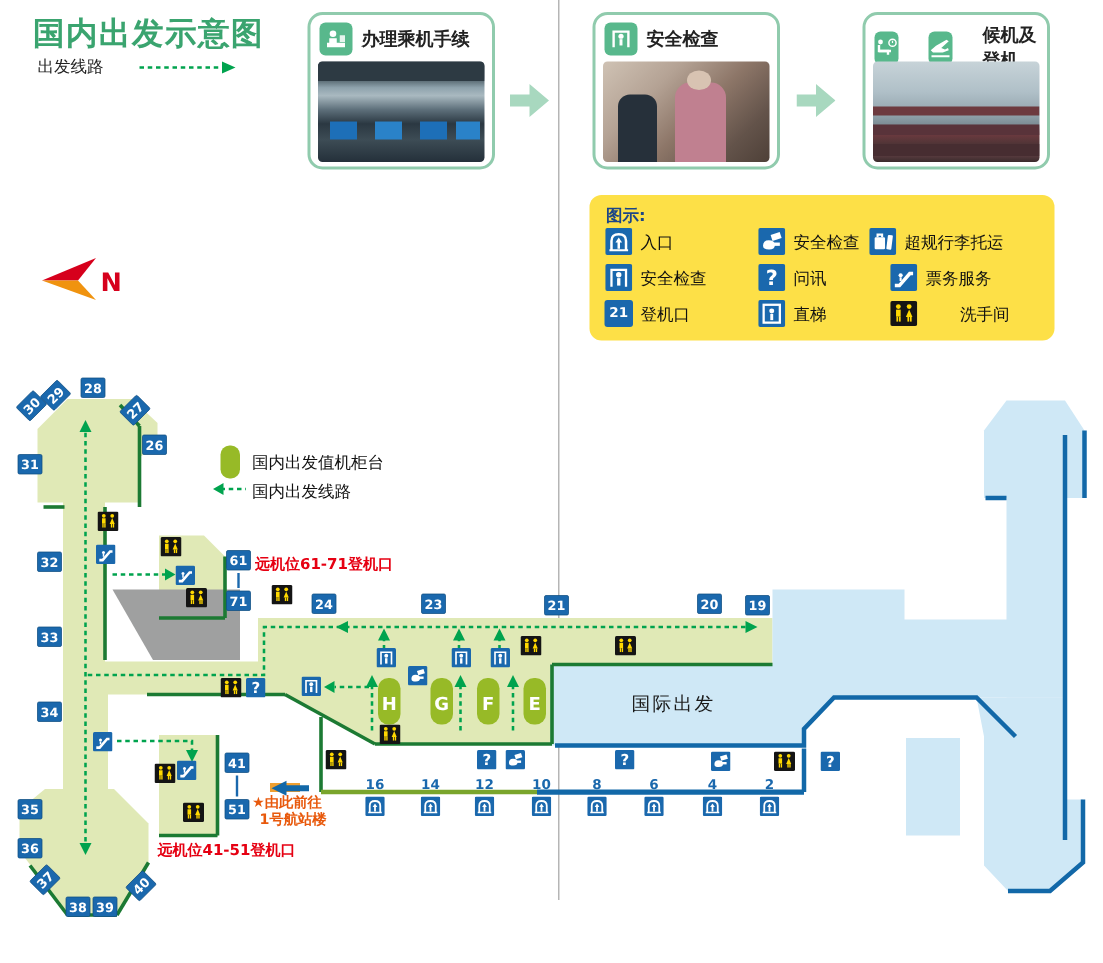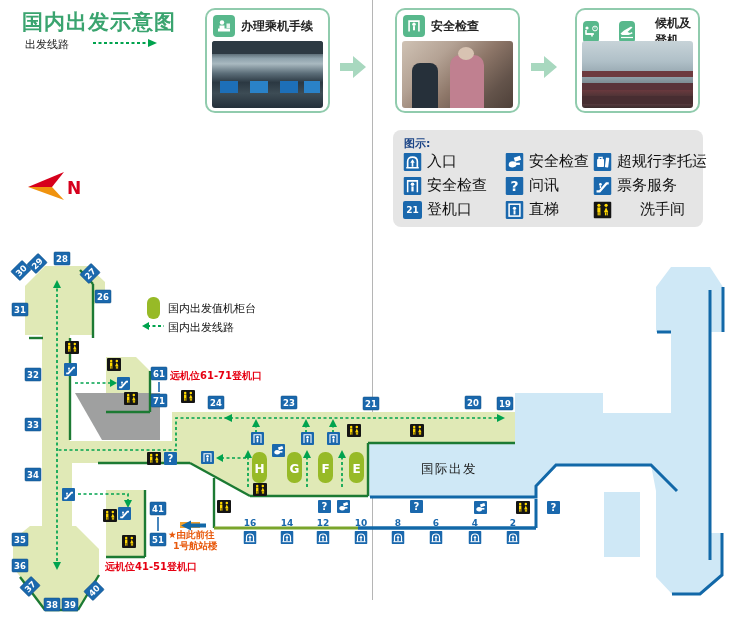--- a/index.html
+++ b/index.html
@@ -1,38 +1,38 @@
 <!DOCTYPE html>
 <html><head>
 <meta charset="utf-8">
 <style>
   html,body{margin:0;padding:0;background:#fff;}
   #stage{position:relative;width:735px;height:642px;background:#fff;overflow:hidden;
          font-family:"DejaVu Sans","Liberation Sans",sans-serif;}
   .abs{position:absolute;}
   
   #page-title{left:22px;top:8px;font-size:21px;font-weight:bold;color:#3aa46f;letter-spacing:1px;}
-  #route-line{left:25px;top:37px;font-size:11px;color:#222;display:flex;align-items:flex-start;gap:22px;}
+  #route-line{left:25px;top:37px;font-size:11px;color:#222;display:flex;align-items:center;gap:22px;}
   
   .step-card{top:8px;width:125px;height:105px;background:#fff;border:2px solid #90cbad;border-radius:10px;box-sizing:border-box;}
   .step-head{position:absolute;left:6px;top:5px;display:flex;align-items:center;gap:6px;}
   .step-ic{width:22px;height:22px;background:#58b88c;border-radius:4px;display:inline-flex;align-items:center;justify-content:center;}
   .step-label{font-size:12px;font-weight:bold;color:#222;}
   .photo{position:absolute;left:5px;top:31px;width:111px;height:67px;border-radius:3px;overflow:hidden;}
   .ph-deco{position:absolute;}
   .photo1{background:linear-gradient(180deg,#323f47 0%,#46565f 16%,#8ea2ac 26%,#a9b9c0 34%,#5d6f7a 48%,#2b3842 62%,#3d4c55 78%,#24303a 100%);}
   .photo2{background:linear-gradient(135deg,#cfc2b4 0%,#b4a294 30%,#8d7668 55%,#63534a 80%,#4e4038 100%);}
   .photo3{background:linear-gradient(180deg,#c7d3d8 0%,#b0c0c8 30%,#93a4ad 52%,#7e8e96 62%,#6d3a3f 72%,#4a3335 84%,#5b3c40 93%,#3a2b2c 100%);}
   .step-arrow{top:55px;width:26px;height:24px;}
   
-  #legend-box{left:393px;top:130px;width:310px;height:97px;background:#e5e5e5;border-radius:8px;}
+  #legend-box{left:393px;top:130px;width:310px;height:97px;background:#fde047;border-radius:8px;}
   #legend-title{position:absolute;left:11px;top:6px;font-size:11px;font-weight:bold;color:#1c4587;}
   .lg-item{position:absolute;display:flex;align-items:center;gap:5px;}
   .lg-ic{width:19px;height:18px;flex:0 0 auto;}
-  .lg-label{font-size:15px;color:#111;white-space:nowrap;text-align:center;}
+  .lg-label{font-size:11px;color:#111;white-space:nowrap;text-align:center;}
   .gate-badge-ic{width:19px;height:18px;background:#1a68ad;color:#fff;font-size:9px;font-weight:bold;
                  display:inline-flex;align-items:center;justify-content:center;border-radius:2px;}
   
   #divider{left:372px;top:0;width:1px;height:600px;background:#b5b5b5;}
   #map-svg{left:0;top:0;}
 </style>
 </head>
 <body>
 
 <div id="stage">
@@ -129,21 +129,21 @@
           <use href="#sym-entrance"></use>
         </svg>
         <span class="lg-label">入口</span>
       </div>
       <div class="lg-item" style="left: 112px; top: 22px;">
         <svg class="lg-ic" viewBox="0 0 13 13">
           <use href="#sym-ticket"></use>
         </svg>
         <span class="lg-label">安全检查</span>
       </div>
-      <div class="lg-item" style="left: 200px; top: 22px;">
+      <div class="lg-item" style="left: 186px; top: 22px;">
         <svg class="lg-ic" viewBox="0 0 13 13">
           <use href="#sym-baggage"></use>
         </svg>
         <span class="lg-label">超规行李托运</span>
       </div>
       <div class="lg-item" style="left: 10px; top: 46px;">
         <svg class="lg-ic" viewBox="0 0 13 13">
           <use href="#sym-security"></use>
         </svg>
         <span class="lg-label">安全检查</span>

